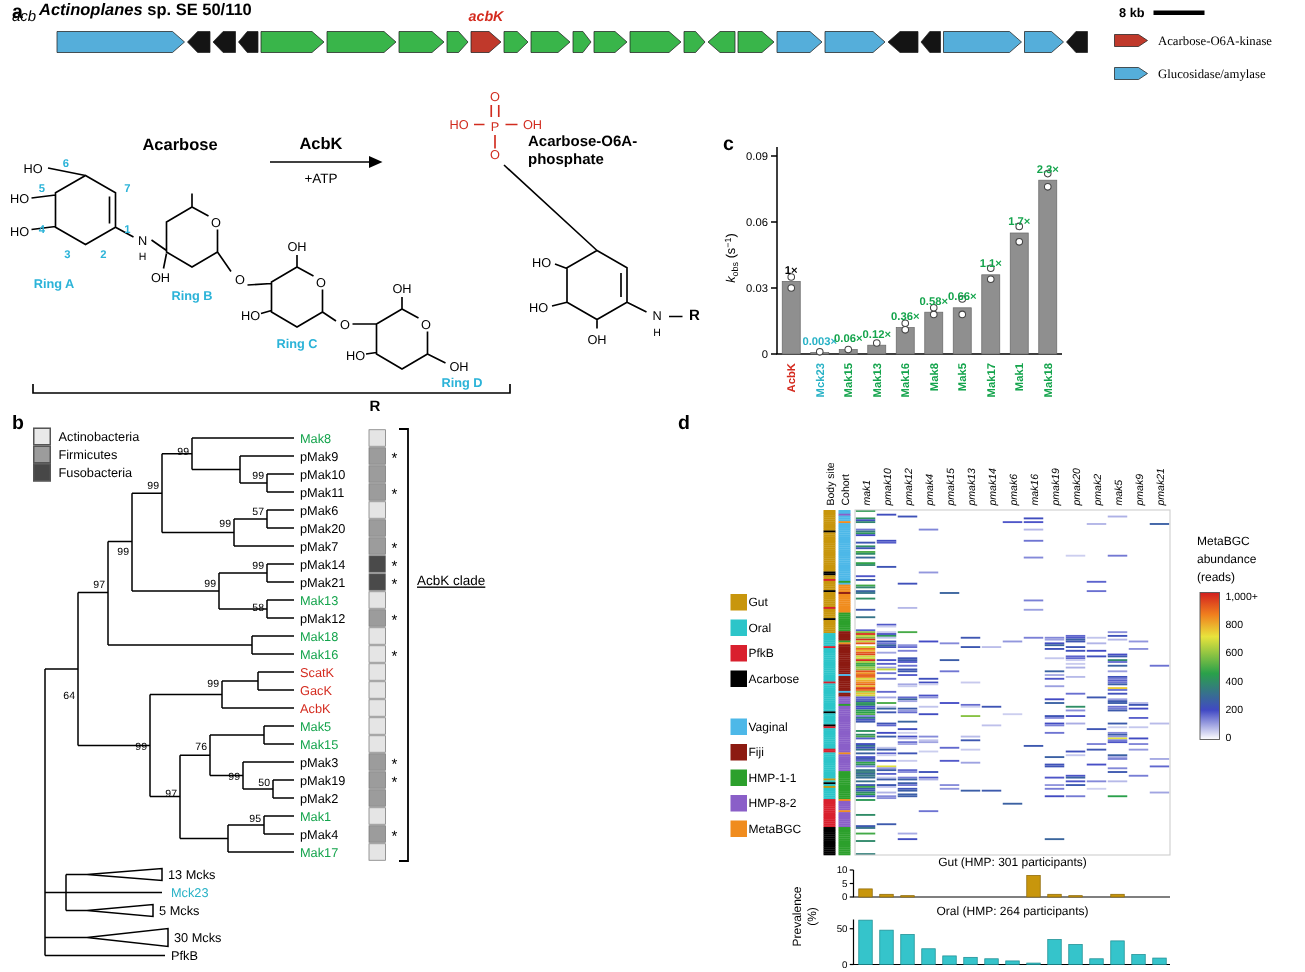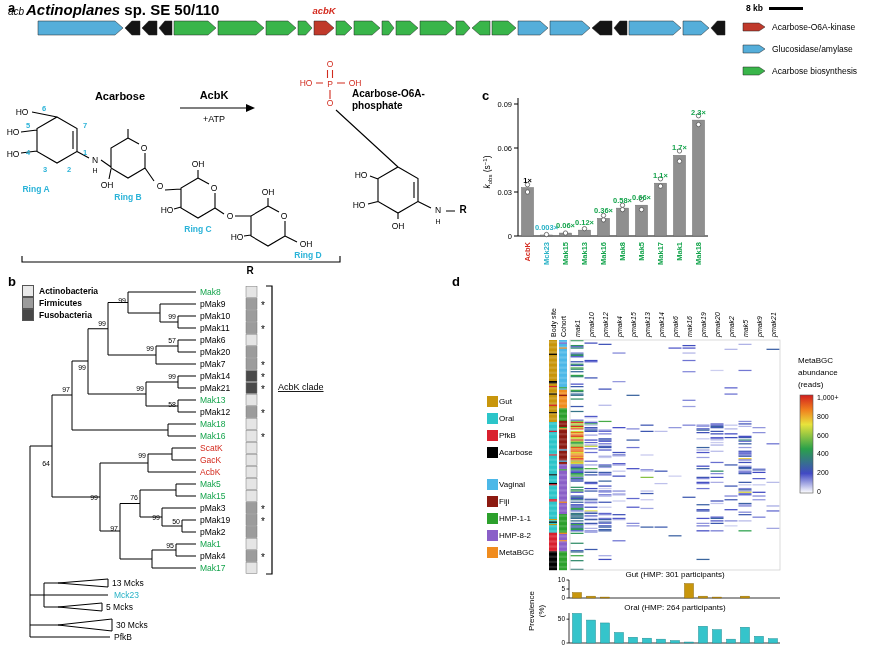--- a/index.html
+++ b/index.html
@@ -1,29 +1,29 @@
 <!DOCTYPE html>
 <html><head>
 <meta charset="utf-8">
 <style>
   html,body{margin:0;padding:0;background:#fff;}
   #figure{position:relative;width:870px;height:648px;background:#fff;overflow:hidden;
           font-family:"Liberation Sans",sans-serif;color:#000;}
   svg{font-family:"Liberation Sans",sans-serif;position:absolute;}
   .panel-label{position:absolute;font-size:13px;font-weight:bold;}
-  #organism-title{position:absolute;left:26px;top:1px;font-size:15px;font-weight:bold;}
+  #organism-title{position:absolute;left:26px;top:1px;font-size:11px;font-weight:bold;}
   #organism-title .it{font-style:italic;}
   #acb-label{position:absolute;left:8px;top:6px;font-size:10px;font-weight:normal;font-style:italic;}
   #scale-wrap{position:absolute;left:746px;top:3px;font-size:8.5px;font-weight:bold;}
   #scale-wrap .scale-line{display:inline-block;width:34px;height:3px;background:#000;margin-left:6px;vertical-align:middle;}
-  #cluster-legend{position:absolute;left:742px;top:16px;}
+  #cluster-legend{position:absolute;left:742px;top:16px;font-family:Liberation Serif, serif;}
   #cluster-legend .leg-item{height:22px;display:flex;align-items:center;}
   #cluster-legend .leg-item svg{position:static;flex:0 0 26px;}
   #cluster-legend .leg-label{font-size:8.5px;margin-left:4px;white-space:nowrap;}
-  #tree-legend{position:absolute;left:22px;top:285px;font-weight:bold;}
+  #tree-legend{position:absolute;left:22px;top:285px;}
   #tree-legend .titem{display:flex;align-items:center;height:12px;}
   #tree-legend .tbox{width:10px;height:10px;border:0.5px solid #555;display:inline-block;}
   #tree-legend .ttext{font-size:8.5px;margin-left:5px;}
   .hlegend{position:absolute;}
   .hlegend .litem{display:flex;align-items:center;height:17px;}
   .hlegend .lbox{width:11px;height:11px;display:inline-block;}
   .hlegend .ltext{font-size:8px;margin-left:1px;}
   
   .atom{font-size:8.5px;}
   .atomsm{font-size:7px;}
@@ -159,26 +159,20 @@
       <svg width="26" height="12" viewBox="0 0 26 12">
           <polygon points="1,2 17,2 23,6 17,10 1,10" stroke="#222" stroke-width="0.5" fill="#c0392b"></polygon>
         </svg>
       <span class="leg-label">Acarbose-O6A-kinase</span>
     </div>
     <div class="leg-item">
       <svg width="26" height="12" viewBox="0 0 26 12">
           <polygon points="1,2 17,2 23,6 17,10 1,10" stroke="#222" stroke-width="0.5" fill="#55aeda"></polygon>
         </svg>
       <span class="leg-label">Glucosidase/amylase</span>
-    </div>
-    <div class="leg-item">
-      <svg width="26" height="12" viewBox="0 0 26 12">
-          <polygon points="1,2 17,2 23,6 17,10 1,10" stroke="#222" stroke-width="0.5" fill="#39b54a"></polygon>
-        </svg>
-      <span class="leg-label">Acarbose biosynthesis</span>
     </div>
   </div>
 
   <div class="panel-label" style="left:8px;top:274px;">b</div>
   <div id="tree-legend">
     <div class="titem">
         <span class="tbox" style="background: rgb(233, 233, 233);"></span>
         <span class="ttext">Actinobacteria</span>
       </div>
     <div class="titem">

